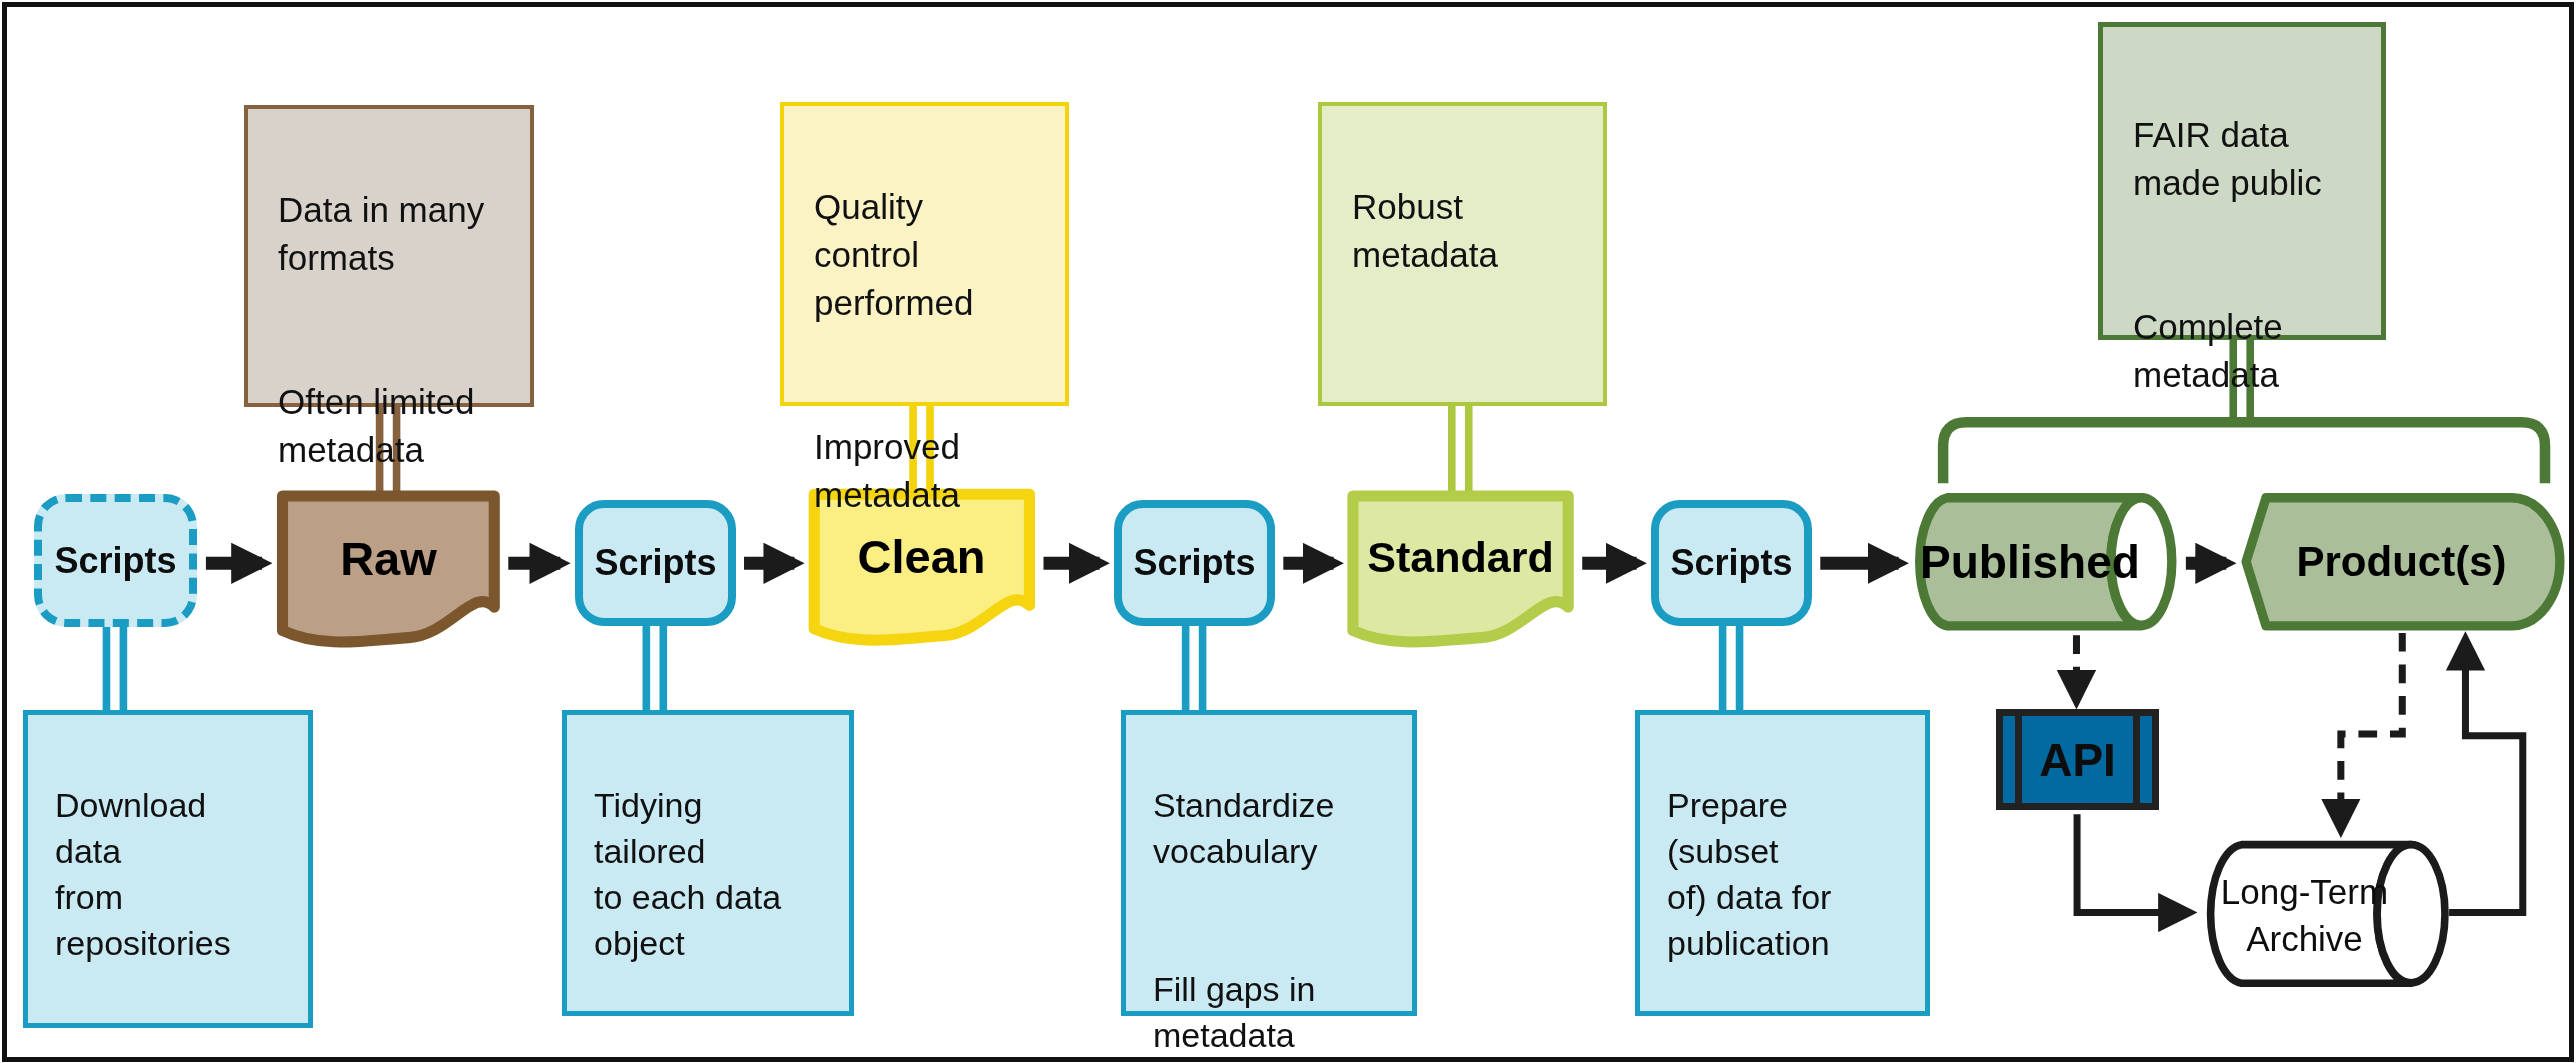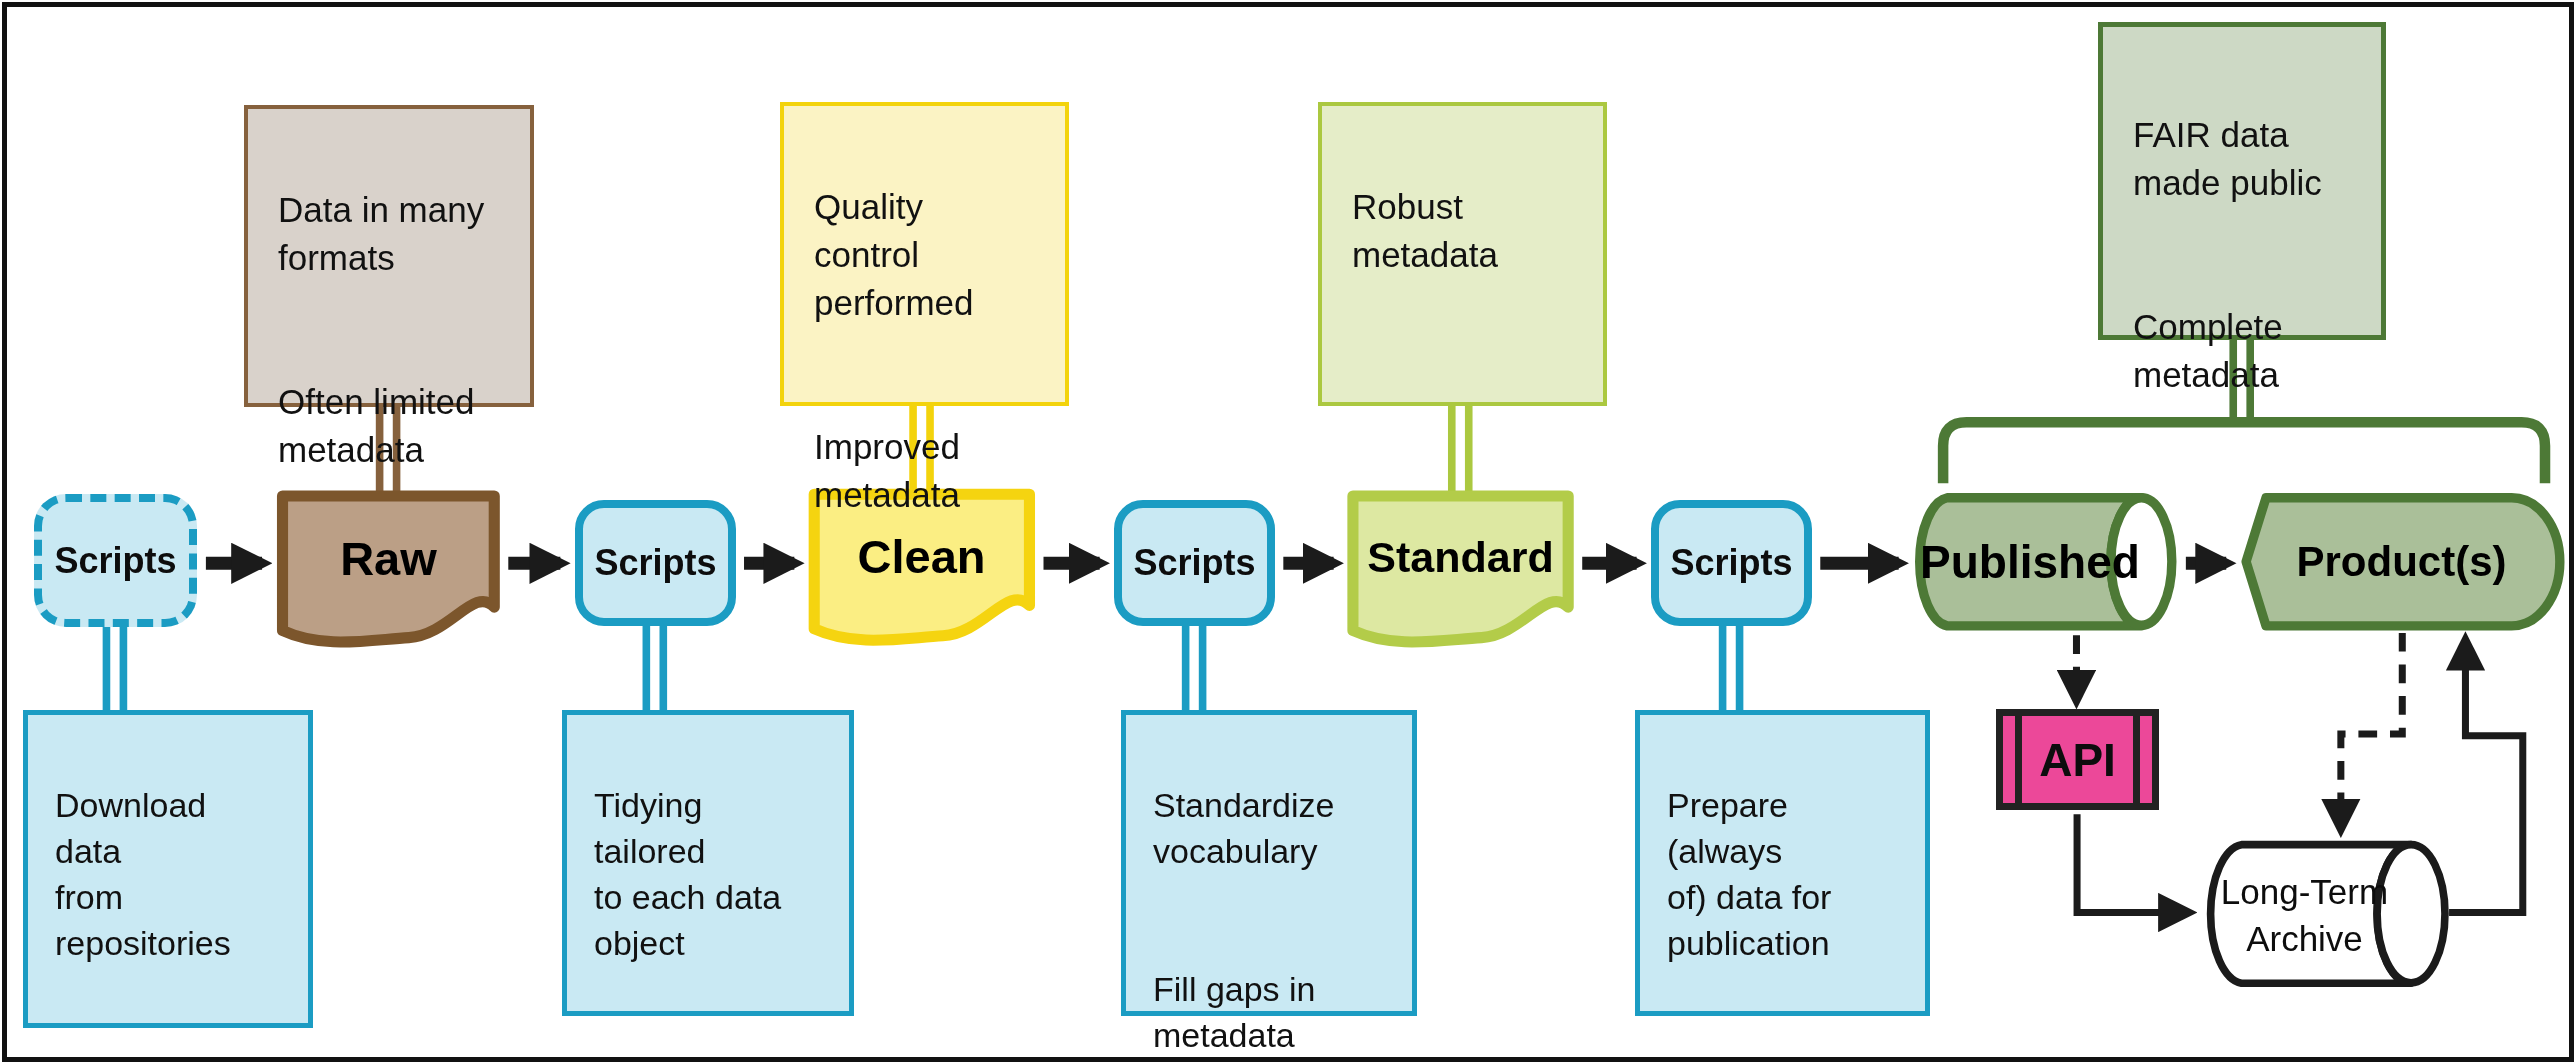--- a/index.html
+++ b/index.html
@@ -22,21 +22,21 @@
   .t-sage{background:#cdd9c5;border:5.3px solid #4d7936;padding-top:36px;}
   .scripts{background:#c9e9f3;border:8.8px solid #1b9cc3;border-radius:29px;
            display:flex;align-items:center;justify-content:center;
            font-size:36px;font-weight:bold;color:#0d0d0d;}
   .scripts.dashed{border-style:dashed;border-width:8.2px;border-radius:32px;}
   .stageLabel{display:flex;align-items:center;justify-content:center;
               font-weight:bold;color:#000000;font-size:47px;pointer-events:none;}
   .fs-standard{font-size:43px;}
   .fs-published{font-size:46px;}
   .fs-products{font-size:42px;}
-  #api{background:#ec4899;border:7.6px solid #222;}
+  #api{background:#0369a1;border:7.6px solid #222;}
   .api-line{position:absolute;top:0;bottom:0;width:7px;background:#222;}
   #api-label{position:absolute;left:0;top:0;right:0;bottom:0;display:flex;
              align-items:center;justify-content:center;font-size:46px;font-weight:bold;color:#0d0d0d;}
   #archive-label{display:flex;align-items:center;justify-content:center;text-align:center;
                  font-size:35px;line-height:47px;color:#0d0d0d;white-space:pre-line;}
 </style>
 </head>
 <body>
 
 <div id="canvas">
@@ -188,21 +188,21 @@
     <p>Contacted data
 maintainer(s)</p>
   </div>
   <div class="abs bnote" style="left:1097px;top:710px;width:296px;height:306px;margin-left:24px;">
     <p>Standardize
 vocabulary</p>
     <p>Fill gaps in
 metadata</p>
   </div>
   <div class="abs bnote" style="left:1635px;top:710px;width:295px;height:306px;">
-    <p>Prepare (always
+    <p>Prepare (subset
 of) data for
 publication</p>
     <p>Update/finalize
 metadata</p>
   </div>
 
   <div id="api" class="abs" style="left:1996px;top:709px;width:163px;height:101px;">
     <div class="api-line" style="left:11.7px;"></div>
     <div class="api-line" style="right:11.7px;"></div>
     <div id="api-label">API</div>

